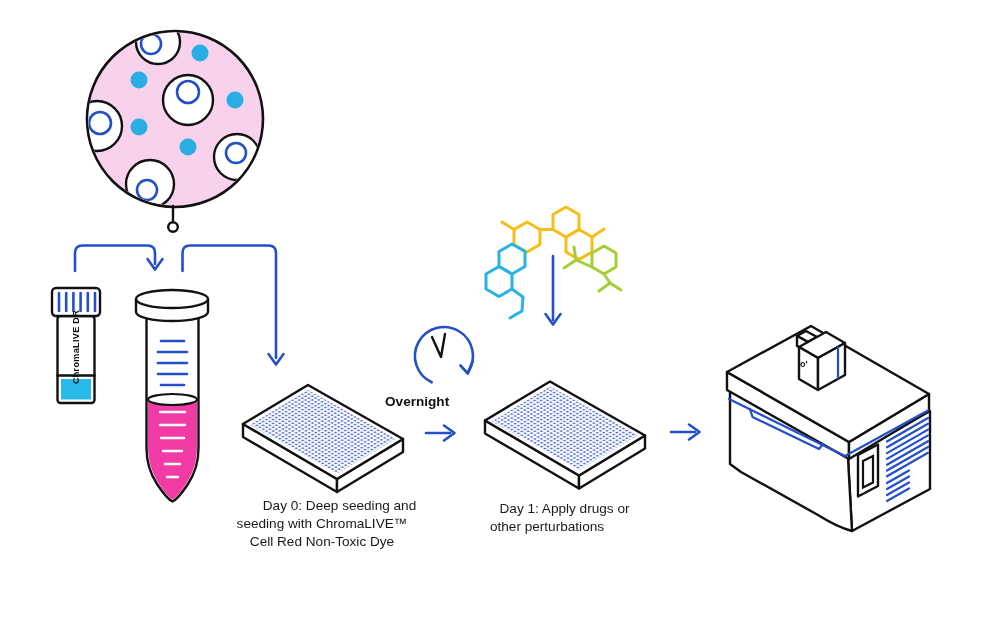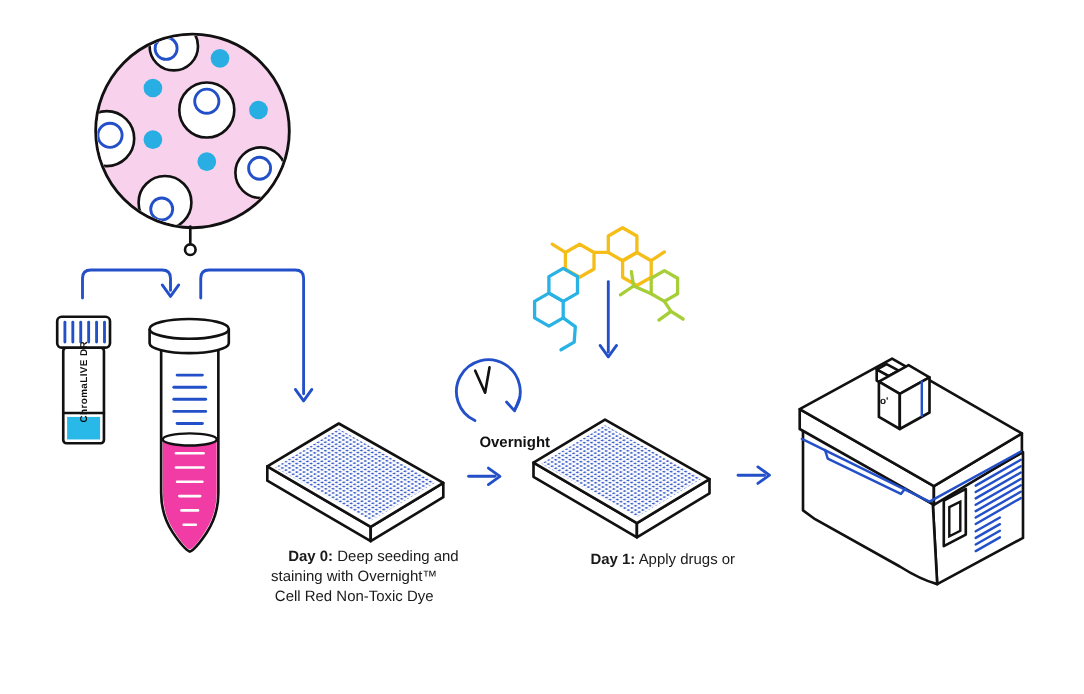--- a/index.html
+++ b/index.html
@@ -2,22 +2,22 @@
 <html><head>
 <meta charset="utf-8">
 <style>
   html,body{margin:0;padding:0;background:#fff;}
   .canvas{
     position:relative;width:985px;height:631px;background:#ffffff;overflow:hidden;
     font-family:"Liberation Sans","DejaVu Sans",sans-serif;color:#1a1a1a;
   }
   .canvas svg{position:absolute;left:0;top:0;}
   .caption{position:absolute;text-align:center;font-size:13.6px;line-height:18px;color:#1a1a1a;}
-  .caption b{font-weight:700;margin-left:35px;}
-  .overnight{position:absolute;text-align:right;font-size:13.6px;font-weight:700;color:#111;}
+  .caption b{font-weight:400;margin-left:35px;}
+  .overnight{position:absolute;text-align:left;font-size:13.6px;font-weight:700;color:#111;}
   .vial-label{
     position:absolute;left:76px;top:347px;transform:translate(-50%,-50%) rotate(-90deg);
     font-size:9px;font-weight:700;letter-spacing:.04em;white-space:nowrap;color:#111;
   }
   .module-label{position:absolute;left:800px;top:359px;font-size:9px;font-weight:600;color:#111;}
   
   .ink{stroke:#111;fill:none;stroke-width:2.4;stroke-linecap:round;stroke-linejoin:round;}
   .shape{stroke:#111;fill:#fff;stroke-width:2.4;stroke-linejoin:round;}
   .blue{stroke:#2350C8;fill:none;stroke-width:2.6;stroke-linecap:round;stroke-linejoin:round;}
   .blue-thin{stroke:#2350C8;fill:none;stroke-width:2.2;stroke-linecap:round;stroke-linejoin:round;}
@@ -206,23 +206,24 @@
       <line x1="887" y1="501" x2="909" y2="488.5"></line>
     </g>
   </g>
 </svg>
 
 <div class="vial-label">ChromaLIVE DR</div>
 <span class="module-label">o'</span>
 
 <div class="caption" style="left:222px;top:497px;width:200px;">
   <div><b>Day 0:</b><span> Deep seeding and</span></div>
-  <div>staining with Overnight™</div>
+  <div>seeding with ChromaLIVE™</div>
   <div>Cell Red Non-Toxic Dye</div>
 </div>
 
 <div class="overnight" style="left:385px;top:394px;width:115px;">Overnight</div>
 
-<div class="caption" style="left:500px;top:500px;width:170px;">
+<div class="caption" style="left:462px;top:500px;width:170px;">
   <div><b>Day 1:</b><span> Apply drugs or</span></div>
+  <div>other perturbations</div>
 </div>
 
 </div>
 
 </body></html>

